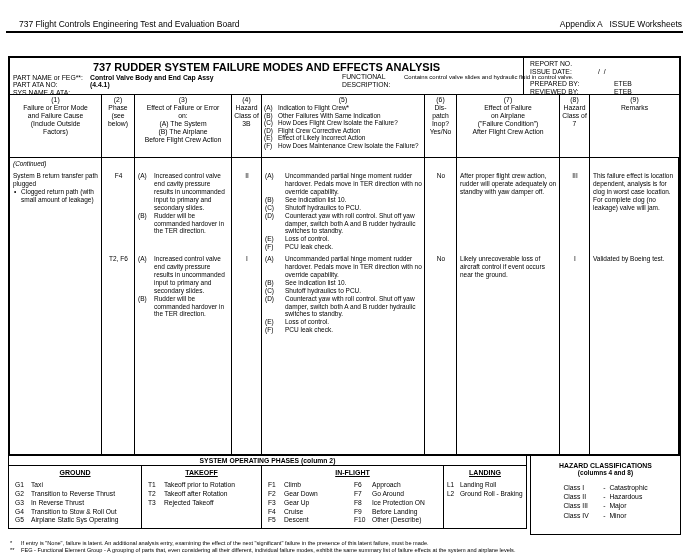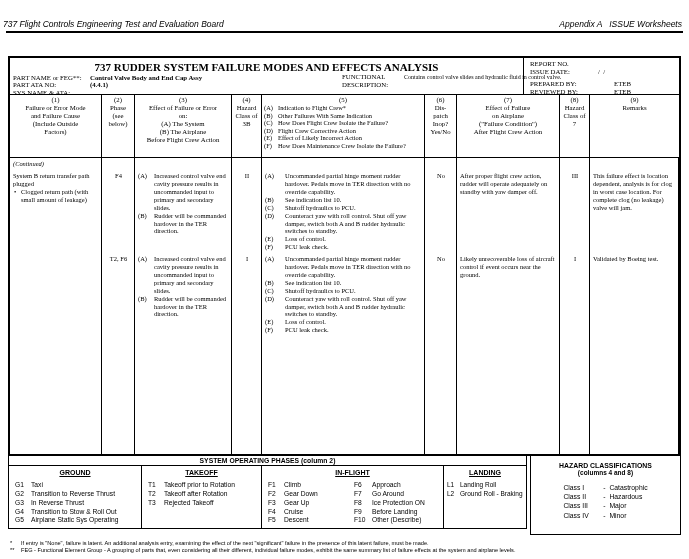--- a/index.html
+++ b/index.html
@@ -1,25 +1,25 @@
 <!DOCTYPE html>
 <html><head>
 <meta charset="utf-8">
 <style>
   * { margin:0; padding:0; box-sizing:border-box; }
   html,body { width:689px; height:559px; background:#f6f6f4; }
   body { font-family:"Liberation Sans", sans-serif; color:#000; position:relative; }
   .page { position:absolute; inset:0; background:#ffffff; }
 
   
-  .doc-header { position:absolute; left:3px; right:7px; top:19px; display:flex; justify-content:space-between; font-style:italic; font-size:8.5px; white-space:pre; }
+  .doc-header { position:absolute; left:19px; right:7px; top:19px; display:flex; justify-content:space-between; font-size:8.5px; white-space:pre; }
   .header-rule { position:absolute; left:6px; right:6px; top:31px; border-top:2px solid #000; }
 
   
-  .fmea { position:absolute; left:8px; top:56px; width:673px; border:2px solid #000; background:#fff;font-family:Liberation Serif, serif; }
+  .fmea { position:absolute; left:8px; top:56px; width:673px; border:2px solid #000; background:#fff; }
 
   .title-block { display:flex; height:37px; border-bottom:1px solid #000; }
   .title-left { width:513px; position:relative; }
   .fmea-title { text-align:center; font-weight:bold; font-size:11px; padding-top:3px; }
   .part-rows { position:absolute; left:3px; top:16px; font-size:6.8px; line-height:1.1; }
   .p-row { display:flex; }
   .p-label { width:77px; white-space:nowrap; }
   .p-value { font-weight:bold; white-space:nowrap; }
   .func-block { position:absolute; left:332px; top:15px; display:flex; }
   .func-label { width:62px; font-size:6.8px; line-height:1.15; white-space:pre-line; }

